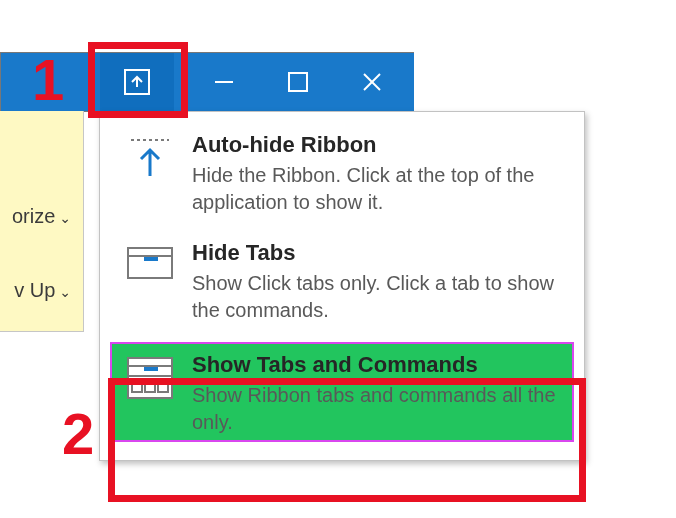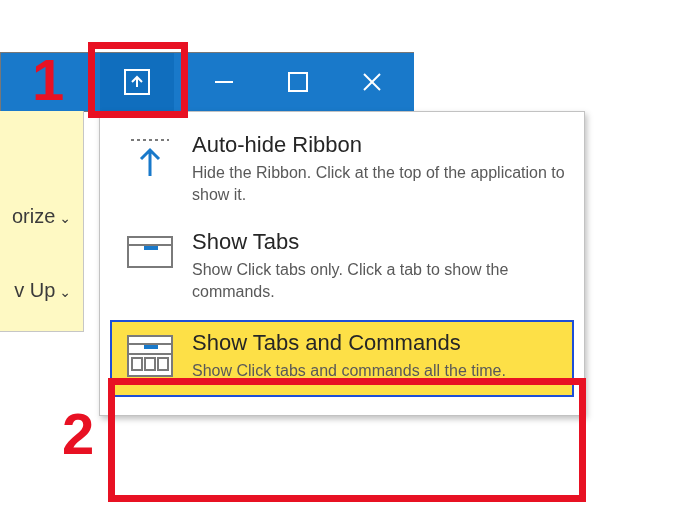--- a/index.html
+++ b/index.html
@@ -14,25 +14,25 @@
   .btn-close{left:334px}
   
   .ribbon-frag{position:absolute;left:0;top:111px;width:83px;height:220px;background:#fef9c3;border-right:1px solid #c6c6c6;border-bottom:1px solid #c6c6c6}
   .ribbon-item{position:absolute;color:#3b3b3b;font-size:20px}
   .ribbon-item .chev{margin-left:4px;font-size:14px}
   .item1{top:94px;right:12px}
   .item2{top:168px;right:12px}
   
   .menu{position:absolute;left:99px;top:111px;width:484px;background:#fff;border:1px solid #c2c2c2;box-shadow:2px 3px 6px rgba(0,0,0,.25);padding:10px 0 10px 0}
   .menu-item{display:flex;align-items:flex-start;padding:10px 18px 14px 22px}
-  .menu-item.sel{background:#fde047;border:2px solid #1d4ed8;margin:4px 10px 8px 10px;padding:8px 8px 13px 10px}
+  .menu-item.sel{background:#22c55e;border:2px solid #d946ef;margin:4px 10px 8px 10px;padding:8px 8px 4px 10px}
   .mi-icon{flex:0 0 56px;height:48px;margin-top:4px;display:flex;align-items:flex-start;justify-content:center}
   .mi-text{flex:1;padding-left:14px}
-  .mi-title{font-size:22px;font-weight:400;color:#262626;margin-bottom:4px}
-  .mi-desc{font-size:16px;color:#595959;line-height:1.35}
+  .mi-title{font-size:22px;font-weight:700;color:#262626;margin-bottom:4px}
+  .mi-desc{font-size:20px;color:#595959;line-height:1.35}
   
   .ann-box1{position:absolute;left:88px;top:42px;width:100px;height:76px;border:7px solid #e81123;box-sizing:border-box}
   .ann-1{position:absolute;left:32px;top:46px;font-size:58px;font-weight:700;color:#e81123;font-family:Arial,sans-serif}
   .ann-box2{position:absolute;left:108px;top:378px;width:478px;height:124px;border:7px solid #e81123;box-sizing:border-box}
   .ann-2{position:absolute;left:62px;top:400px;font-size:58px;font-weight:700;color:#e81123;font-family:Arial,sans-serif}
 </style>
 </head>
 <body>
 
 <div class="stage">
@@ -88,40 +88,40 @@
 
     <div class="menu-item">
       <div class="mi-icon">
         <svg width="48" height="40" viewBox="0 0 48 40">
           <rect x="2" y="4" width="44" height="30" fill="#fff" stroke="#7a7a7a" stroke-width="2"></rect>
           <line x1="2" y1="12" x2="46" y2="12" stroke="#7a7a7a" stroke-width="2"></line>
           <rect x="18" y="13" width="14" height="4" fill="#1979ca"></rect>
         </svg>
       </div>
       <div class="mi-text">
-        <div class="mi-title">Show Tabs</div>
+        <div class="mi-title">Hide Tabs</div>
         <div class="mi-desc">Show Click tabs only. Click a tab to show the commands.</div>
       </div>
     </div>
 
     <div class="menu-item sel">
       <div class="mi-icon">
         <svg width="48" height="44" viewBox="0 0 48 44">
           <rect x="2" y="2" width="44" height="40" fill="#fff" stroke="#7a7a7a" stroke-width="2"></rect>
           <line x1="2" y1="10" x2="46" y2="10" stroke="#7a7a7a" stroke-width="2"></line>
           <rect x="18" y="11" width="14" height="4" fill="#1979ca"></rect>
           <line x1="2" y1="20" x2="46" y2="20" stroke="#7a7a7a" stroke-width="2"></line>
           <rect x="6" y="24" width="10" height="12" fill="none" stroke="#7a7a7a" stroke-width="2"></rect>
           <rect x="19" y="24" width="10" height="12" fill="none" stroke="#7a7a7a" stroke-width="2"></rect>
           <rect x="32" y="24" width="10" height="12" fill="none" stroke="#7a7a7a" stroke-width="2"></rect>
         </svg>
       </div>
       <div class="mi-text">
         <div class="mi-title">Show Tabs and Commands</div>
-        <div class="mi-desc">Show Click tabs and commands all the time.</div>
+        <div class="mi-desc">Show Ribbon tabs and commands all the only.</div>
       </div>
     </div>
 
   </div>
 
   <div class="ann-box1"></div>
   <div class="ann-1">1</div>
   <div class="ann-box2"></div>
   <div class="ann-2">2</div>
 

